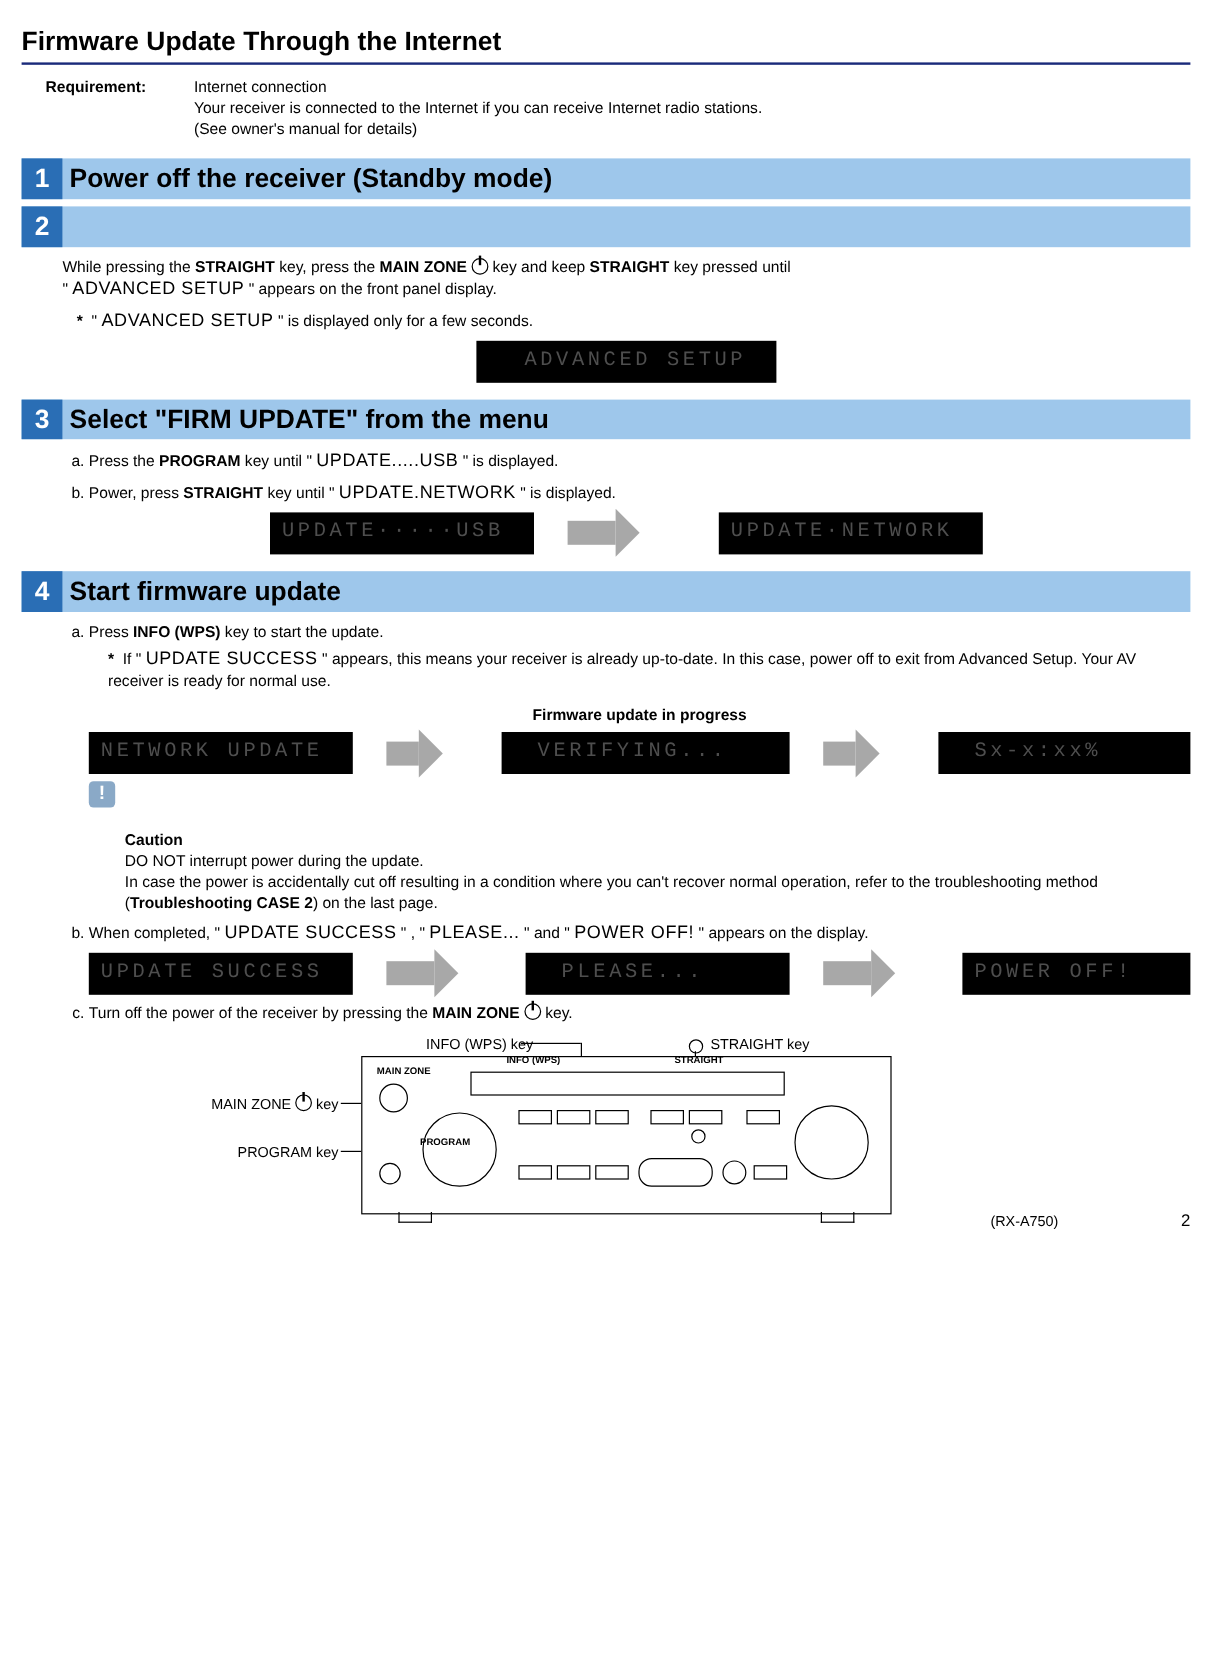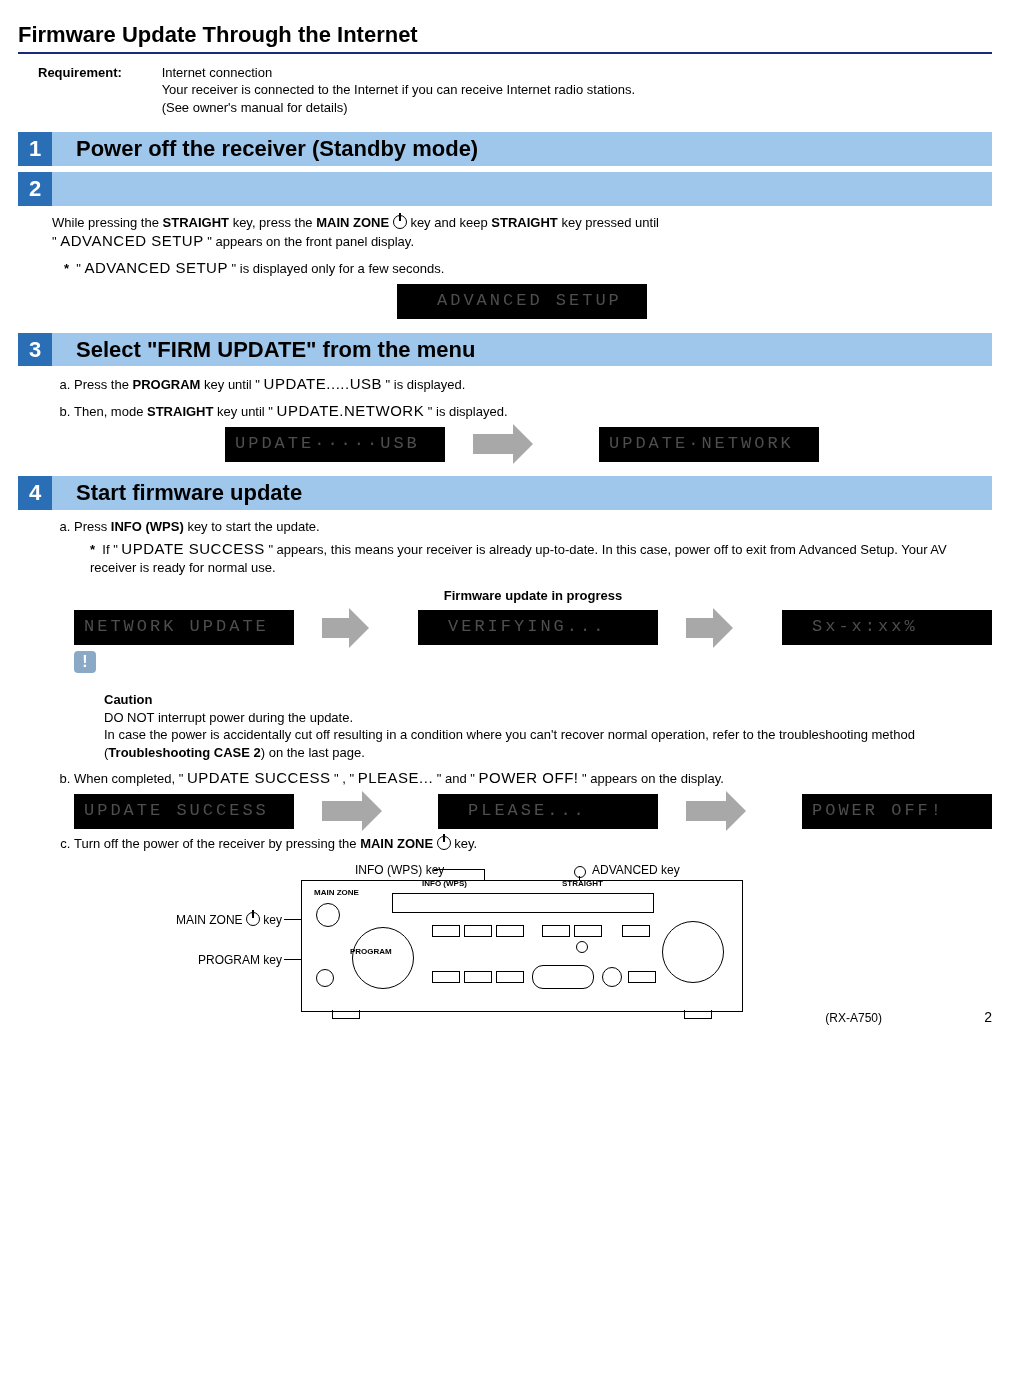--- a/index.html
+++ b/index.html
@@ -33,21 +33,21 @@
     font-size: 22px;
     font-weight: bold;
     width: 34px;
     text-align: center;
     padding: 2px 0;
   }
   .step-title {
     color: #000;
     font-size: 22px;
     font-weight: bold;
-    padding: 2px 24px;
+    padding: 2px 6px;
   }
   .step-body { margin: 8px 0 14px 34px; }
   .bold { font-weight: bold; }
   .disp-text { font-family: Arial, sans-serif; font-size: 15px; letter-spacing: .5px; }
   .asterisk-note { margin-left: 12px; }
   .lcd {
     background: #000;
     color: #4e4e4e;
     font-family: "Courier New", monospace;
     letter-spacing: 3px;
@@ -143,21 +143,21 @@
 <div class="step-bar">
   <div class="step-num">3</div>
   <div class="step-title">Select "FIRM UPDATE" from the menu</div>
 </div>
 <div class="step-body">
   <ol class="letters">
     <li>
       <span>Press the </span><span class="bold">PROGRAM</span><span> key until " </span><span class="disp-text">UPDATE.....USB</span><span> " is displayed.</span>
     </li>
     <li>
-      <span>Then, mode </span><span class="bold">STRAIGHT</span><span> key until " </span><span class="disp-text">UPDATE.NETWORK</span><span> " is displayed.</span>
+      <span>Power, press </span><span class="bold">STRAIGHT</span><span> key until " </span><span class="disp-text">UPDATE.NETWORK</span><span> " is displayed.</span>
     </li>
   </ol>
   <div class="lcd-row" style="justify-content:center;">
     <span class="lcd">UPDATE·····USB</span>
     <span class="arrow-body"></span>
     <span style="width:30px;"></span>
     <span class="lcd">UPDATE·NETWORK</span>
   </div>
 </div>
 
@@ -209,21 +209,21 @@
       <span>Turn off the power of the receiver by pressing the </span><span class="bold">MAIN ZONE</span> <span class="power-icon"></span> <span> key.</span>
     </li>
   </ol>
 
   <div class="device-wrap">
 
     <div class="label-top" style="left:183px; top:0;">INFO (WPS) key</div>
     <div class="leader" style="left:262px; top:7px; width:50px;"></div>
     <div class="leader-v" style="left:312px; top:7px; height:30px;"></div>
 
-    <div class="label-top" style="left:420px; top:0;">ADVANCED key</div>
+    <div class="label-top" style="left:420px; top:0;">STRAIGHT key</div>
     <div style="position:absolute; left:402px; top:4px; width:10px; height:10px; border:1px solid #000; border-radius:50%;"></div>
     <div class="leader-v" style="left:407px; top:14px; height:64px;"></div>
 
     <div class="label-left" style="left:-40px; top:50px;">
       <span>MAIN ZONE</span> <span class="power-icon"></span> <span>key</span>
     </div>
     <div class="leader" style="left:112px; top:57px; width:42px;"></div>
 
     <div class="label-left" style="left:-40px; top:90px;">PROGRAM key</div>
     <div class="leader" style="left:112px; top:97px; width:88px;"></div>

